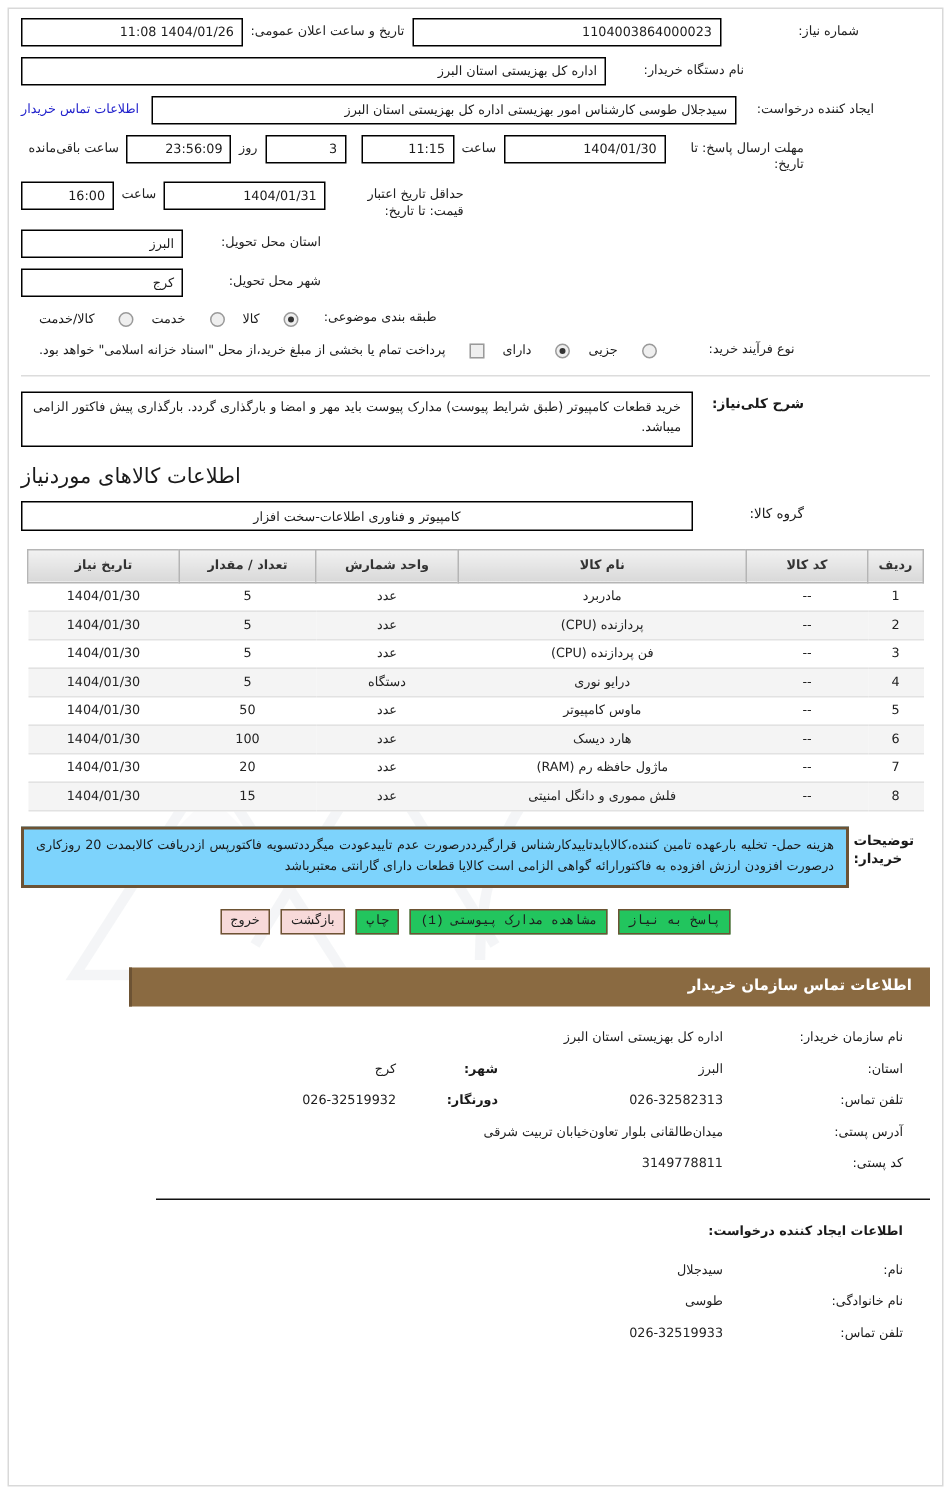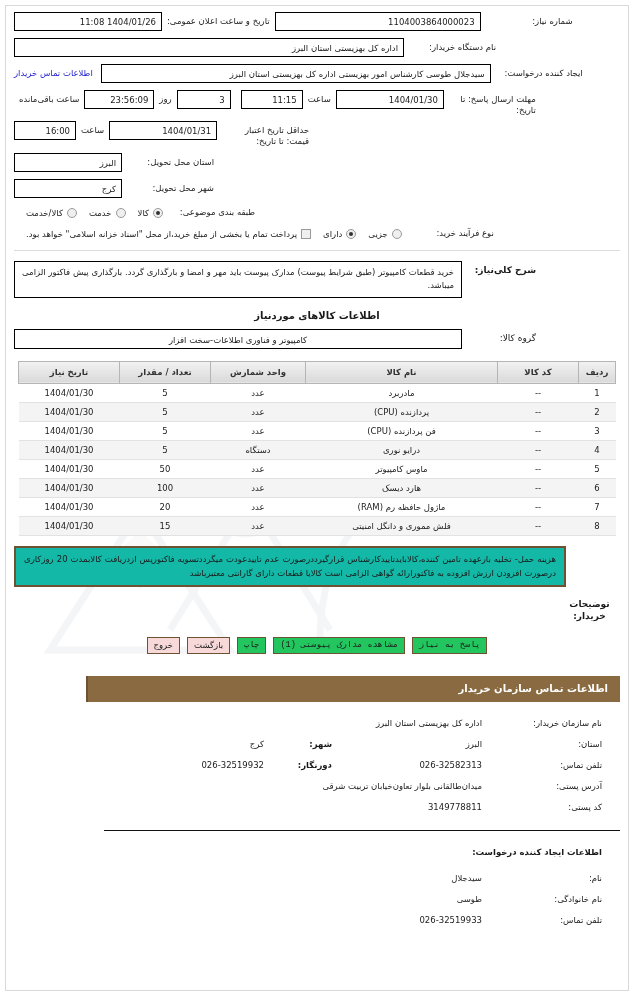--- a/index.html
+++ b/index.html
@@ -116,21 +116,21 @@
   .opt-row {
     display: flex;
     align-items: center;
     justify-content: flex-end;
     margin-bottom: 5px;
     min-height: 16px;
   }
   .opt {
     display: flex;
     align-items: center;
-    gap: 4px;
+    gap: 16px;
     font-size: 8.5px;
     margin-left: 12px;
     white-space: nowrap;
   }
   .radio {
     width: 10px; height: 10px;
     border-radius: 50%;
     border: 1px solid #9a9a9a;
     background: #efefef;
     box-sizing: border-box;
@@ -184,23 +184,23 @@
     background: #fff;
     width: 448px;
     min-height: 34px;
     font-size: 8.5px;
     line-height: 1.6;
     padding: 4px 7px;
     box-sizing: border-box;
     text-align: justify;
   }
   .sub-title {
-    font-weight: bold;
-    font-size: 10px;
-    text-align: center;
+    font-weight: normal;
+    font-size: 14px;
+    text-align: left;
     padding: 2px 0 8px 0;
     margin-right: 0;
   }
   .group-row { display:flex; justify-content:flex-end; align-items:flex-start; margin-bottom: 12px;}
   .group-lbl { width: 74px; flex:0 0 74px; font-weight:normal; font-size:9px; text-align:right; padding-top:4px; padding-left:4px; box-sizing:border-box;}
   .group-fld { border:1px solid #000; width:448px; height:20px; line-height:20px; font-size:8.5px; padding:0 7px; box-sizing:border-box; text-align:center;}
   
   .tbl-wrap { padding: 0 4px 0 4px; }
   table.items {
     width: 100%;
@@ -239,30 +239,29 @@
     display: flex;
     align-items: flex-start;
     justify-content: flex-end;
     margin: 10px 0 0 0;
   }
   .notes-lbl {
     width: 44px;
     flex: 0 0 44px;
     font-weight: bold;
     font-size: 9px;
-    text-align: center;
+    text-align: left;
     padding-top: 4px;
     padding-left: 3px;
     line-height: 1.4;
     box-sizing: border-box;
-    margin-top: 48px;
   }
   .notes-box {
     border: 2px solid #6d5334;
-    background: #14b8a6;
+    background: #7dd3fc;
     width: 552px;
     min-height: 40px;
     font-size: 8.5px;
     line-height: 1.7;
     padding: 4px 8px;
     box-sizing: border-box;
     text-align: justify;
   }
   
   .btn-bar {

